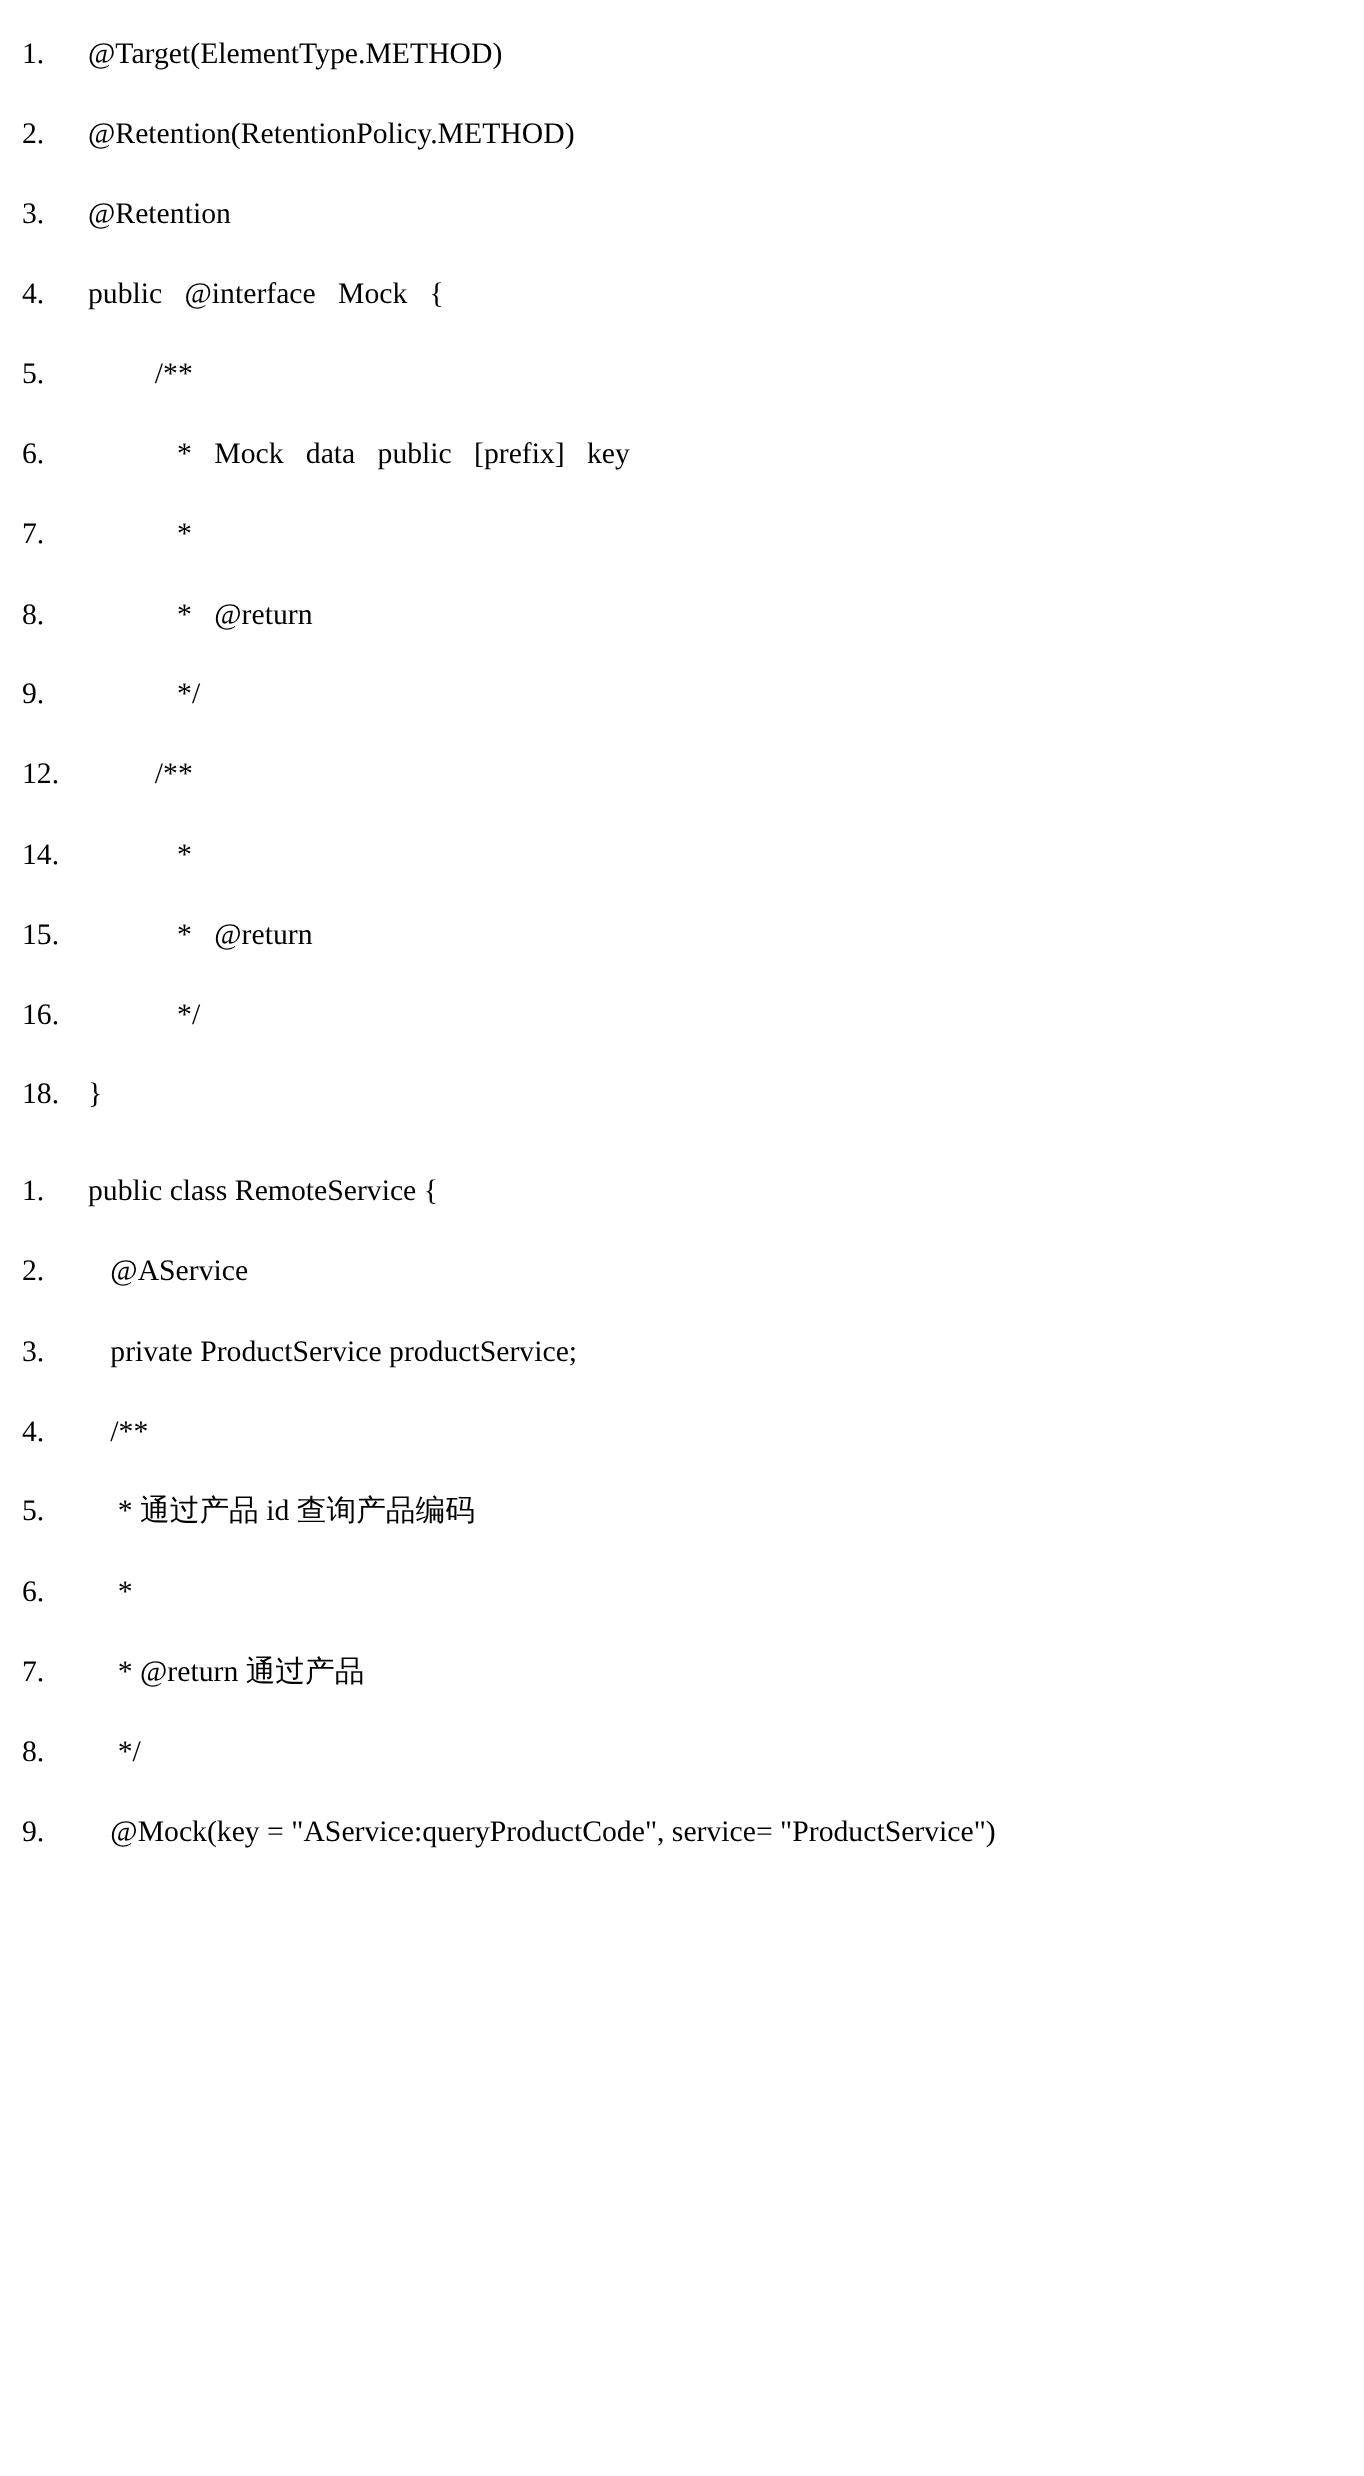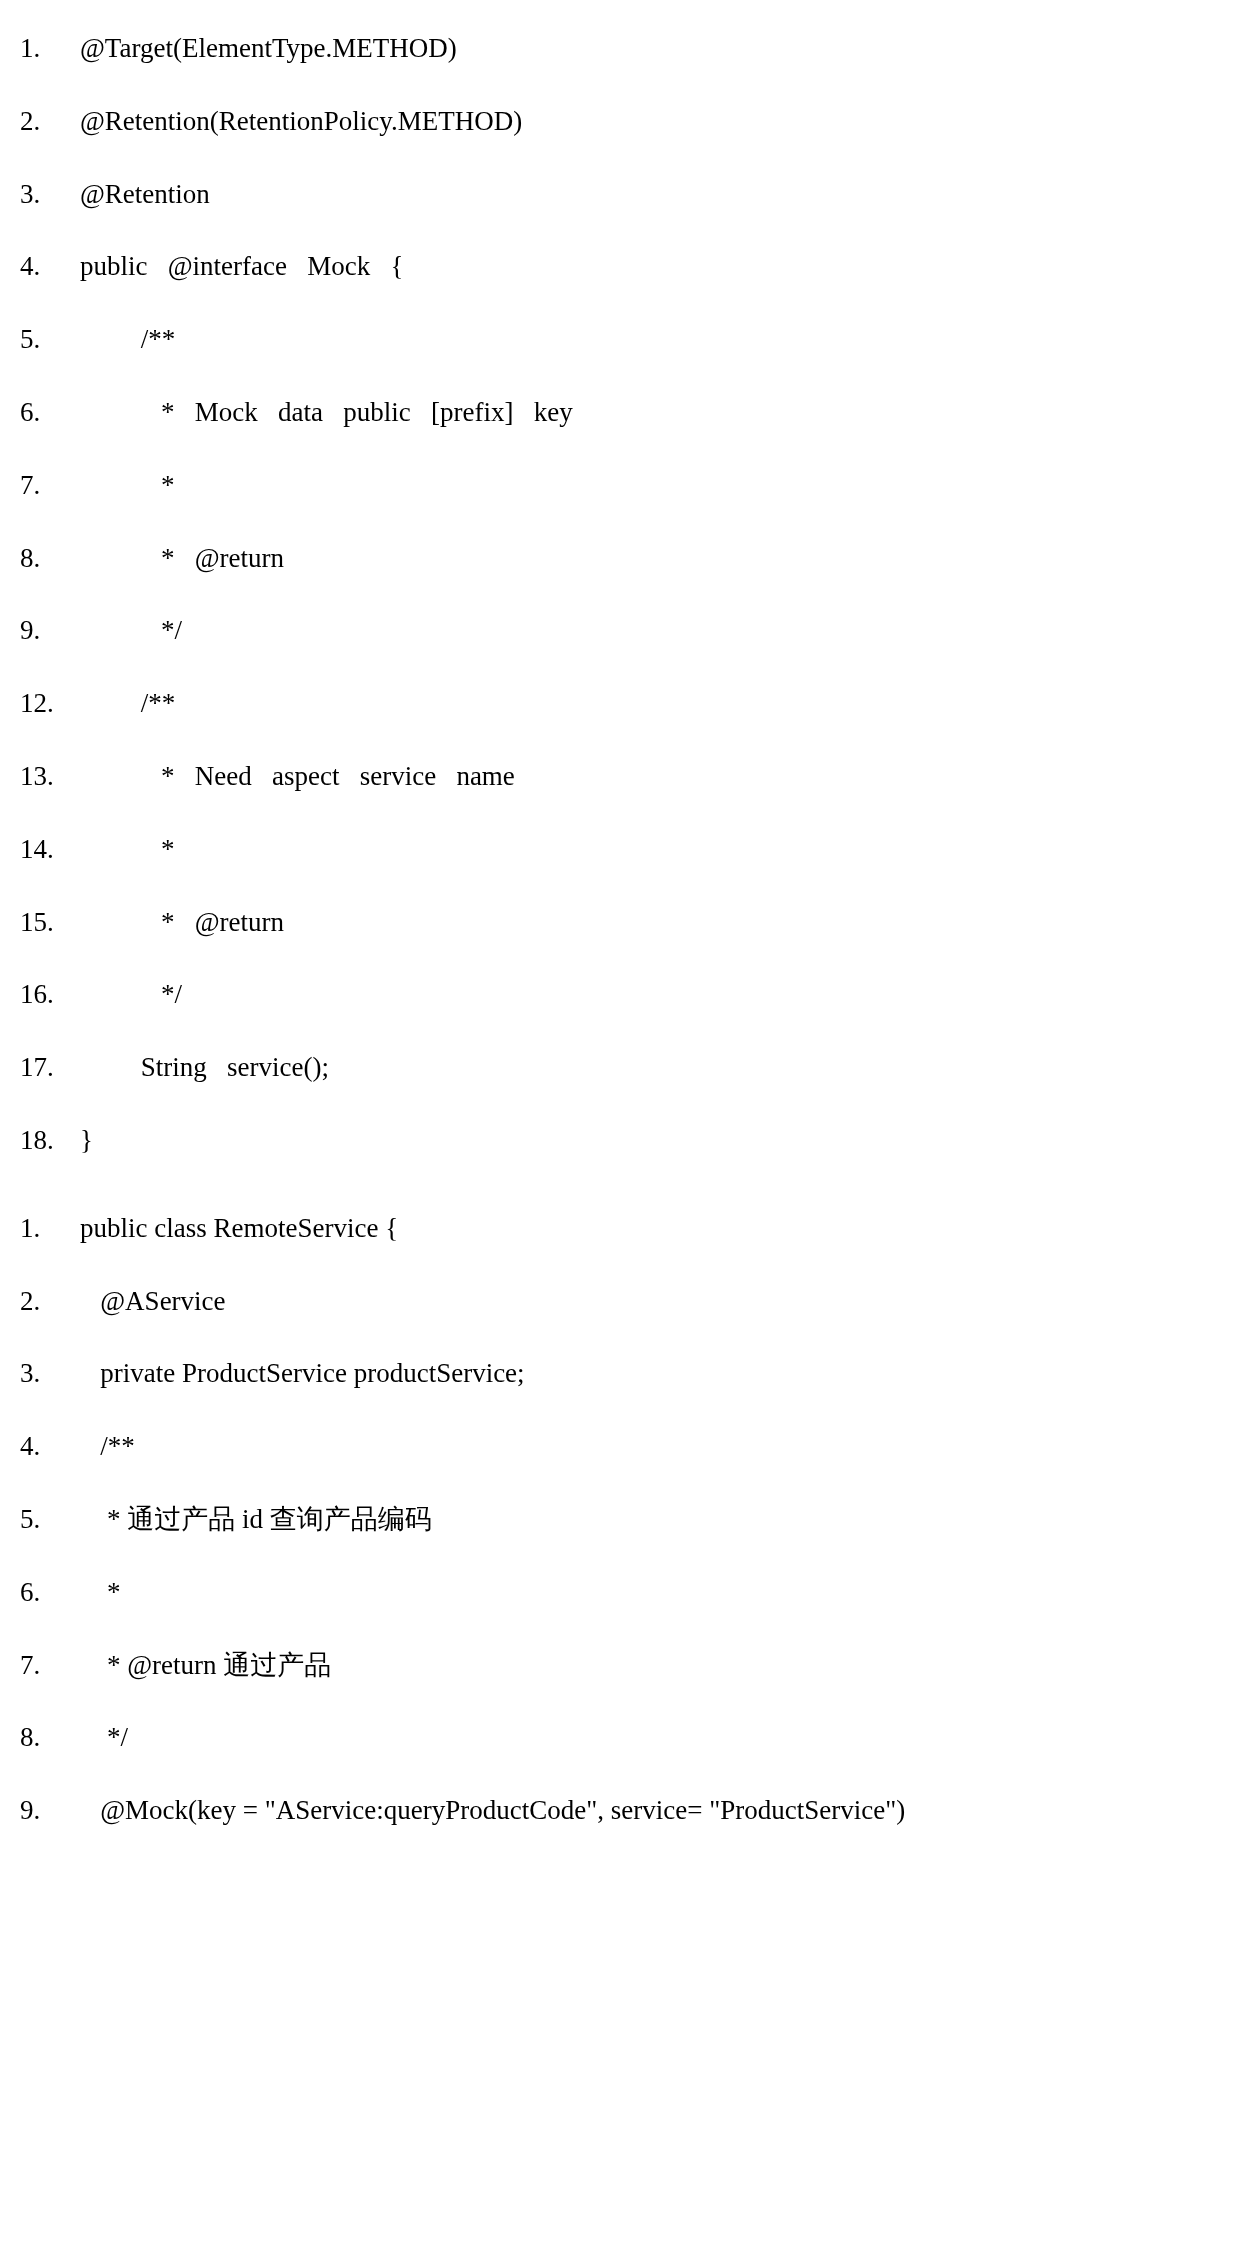--- a/index.html
+++ b/index.html
@@ -68,38 +68,30 @@
     </div>
     <div class="code-line">
       <span class="line-number">9.</span>
       <span class="line-content">            */</span>
     </div>
     <div class="code-line">
       <span class="line-number">12.</span>
       <span class="line-content">         /**</span>
     </div>
     <div class="code-line">
-      <span class="line-number">13.</span>
-      <span class="line-content">            *   Need   aspect   service   name</span>
-    </div>
-    <div class="code-line">
       <span class="line-number">14.</span>
       <span class="line-content">            *</span>
     </div>
     <div class="code-line">
       <span class="line-number">15.</span>
       <span class="line-content">            *   @return</span>
     </div>
     <div class="code-line">
       <span class="line-number">16.</span>
       <span class="line-content">            */</span>
-    </div>
-    <div class="code-line">
-      <span class="line-number">17.</span>
-      <span class="line-content">         String   service();</span>
     </div>
     <div class="code-line">
       <span class="line-number">18.</span>
       <span class="line-content">}</span>
     </div>
   </div>
 <div class="code-block" id="block2">
     <div class="code-line">
       <span class="line-number">1.</span>
       <span class="line-content">public class RemoteService {</span>

